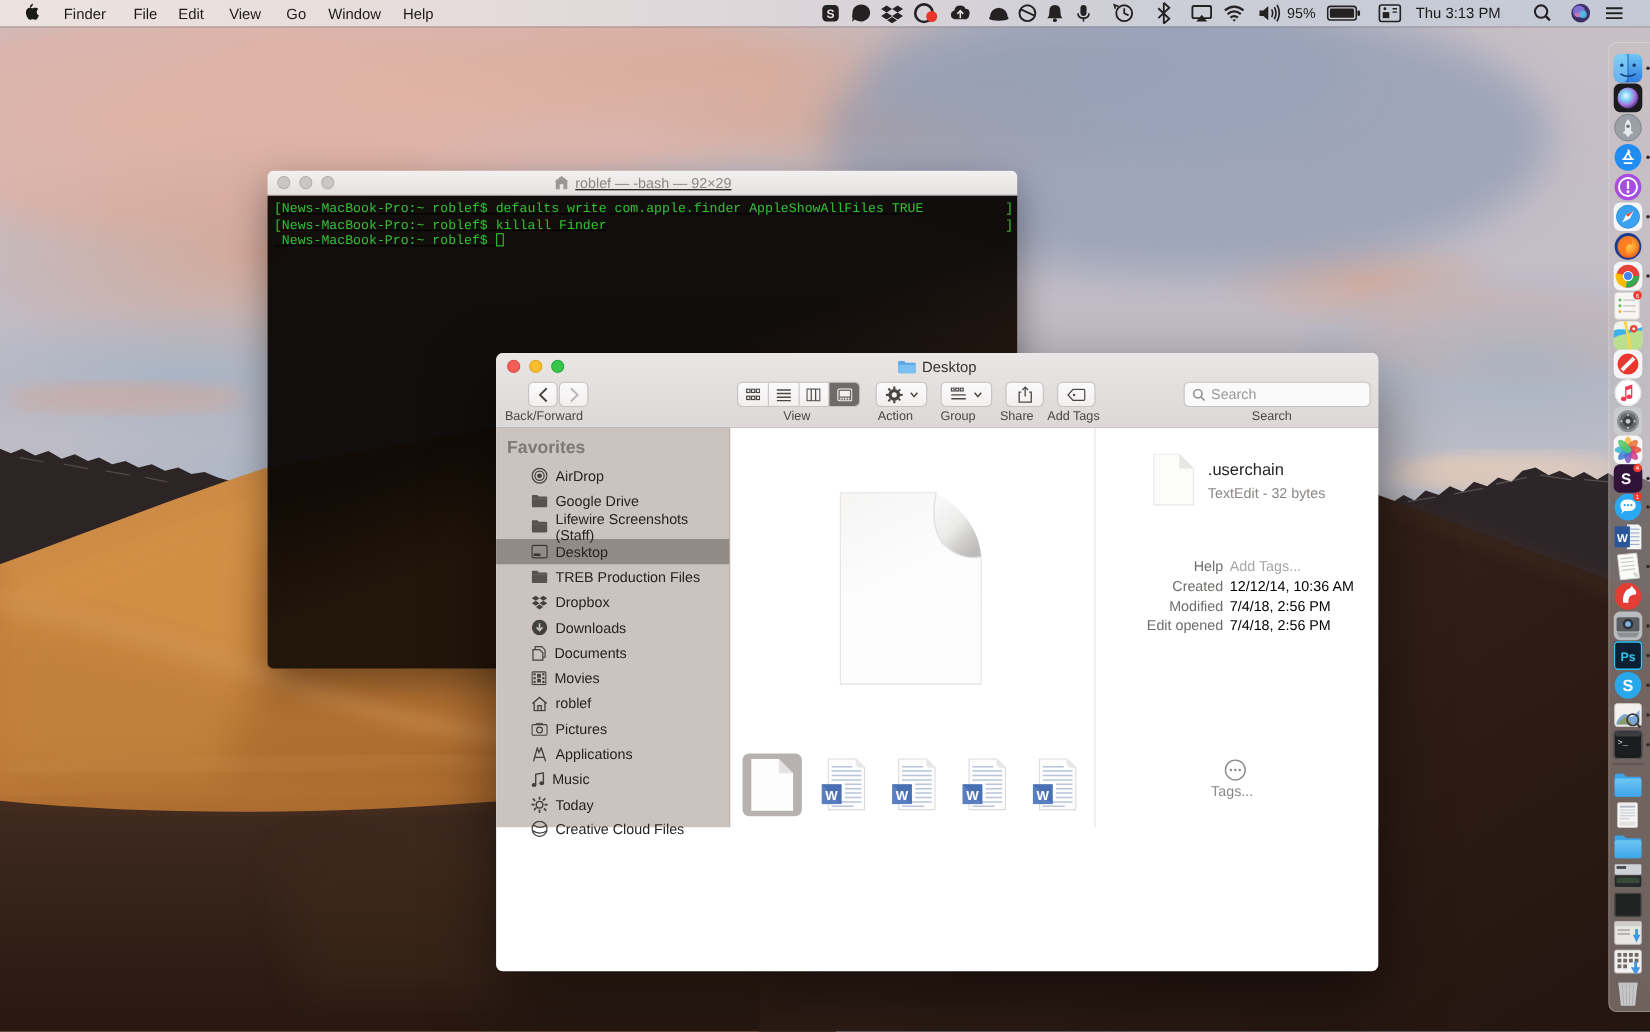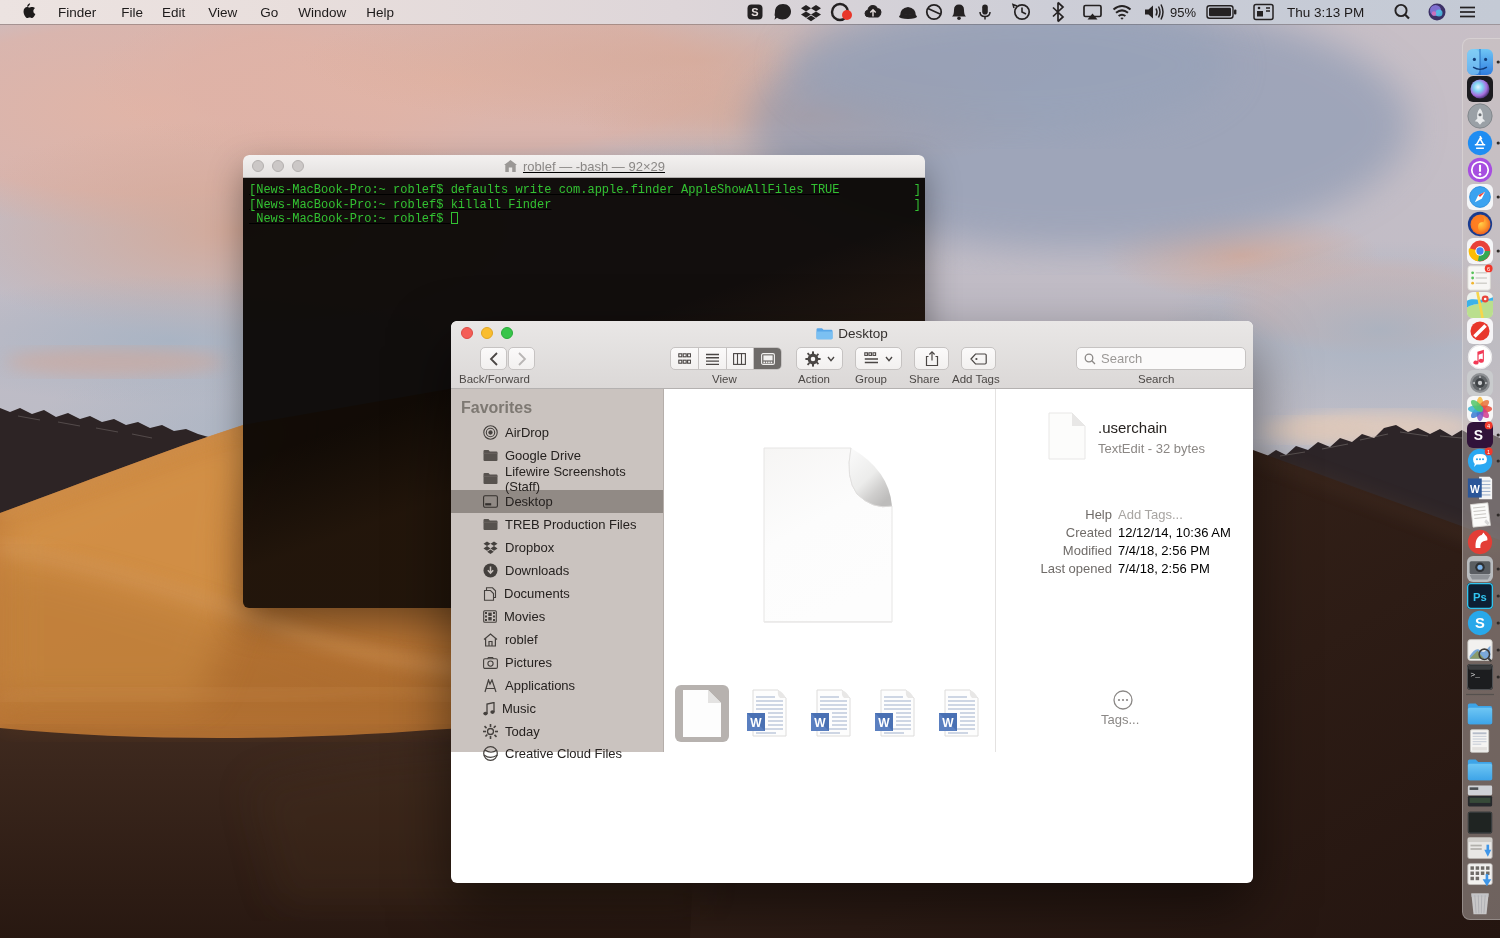--- a/index.html
+++ b/index.html
@@ -454,21 +454,21 @@
         </div>
       <div class="inforow" style="top:136px">
           <span class="il">Created</span>
           <span class="iv">12/12/14, 10:36 AM</span>
         </div>
       <div class="inforow" style="top:154px">
           <span class="il">Modified</span>
           <span class="iv">7/4/18, 2:56 PM</span>
         </div>
       <div class="inforow" style="top:172px">
-          <span class="il">Last opened</span>
+          <span class="il">Edit opened</span>
           <span class="iv">7/4/18, 2:56 PM</span>
         </div>
       <div style="position:absolute;left:449px;top:301px"><svg width="20" height="20" viewBox="0 0 20 20">
             <circle cx="10" cy="10" r="9" fill="none" stroke="#8b8886" stroke-width="1.3"></circle>
             <circle cx="6" cy="10" r="1.1" fill="#8b8886"></circle>
             <circle cx="10" cy="10" r="1.1" fill="#8b8886"></circle>
             <circle cx="14" cy="10" r="1.1" fill="#8b8886"></circle>
           </svg></div>
       <div style="position:absolute;left:437px;top:323px;font-size:13px;color:#8b8886">Tags...</div>
     </div>

